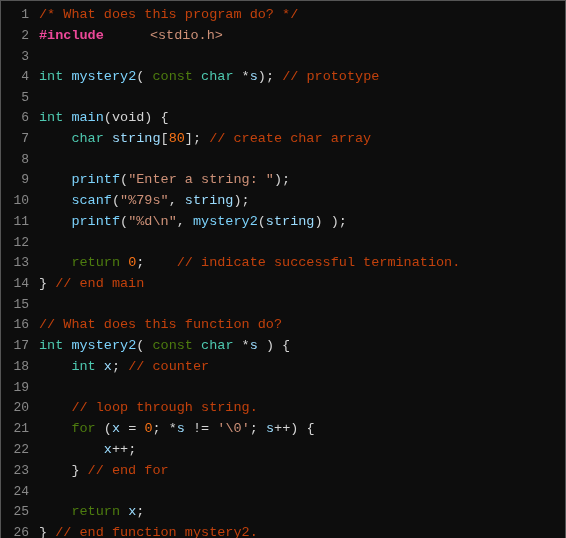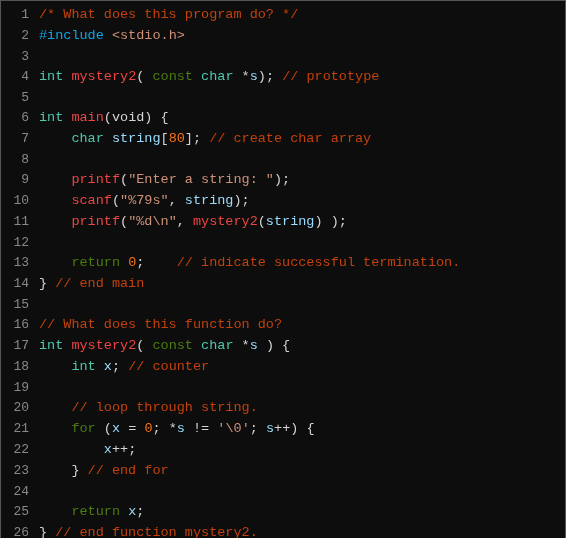--- a/index.html
+++ b/index.html
@@ -32,27 +32,27 @@
       user-select: none;
       font-size: 13px;
     }
     .line-content {
       flex: 1;
     }
     
     .c-comment { color: #c2410c; }
     .c-keyword  { color: #4d7c0f; }
     .c-type     { color: #4ec9b0; font-family: Liberation Mono, monospace; }
-    .c-func     { color: #ef4444; }
+    .c-func     { color: #7dd3fc; }
     .c-string   { color: #ce9178; }
     .c-number   { color: #f97316; }
     .c-punct    { color: #d4d4d4; }
     .c-white    { color: #d4d4d4; }
-    .c-include  { color: #0ea5e9; }
-    .c-header   { color: #ce9178; }
+    .c-include  { color: #ec4899; font-weight: bold; }
+    .c-header   { color: #ce9178; margin-left: 38px; }
     .c-var      { color: #9cdcfe; }
     .c-op       { color: #d4d4d4; }
   </style>
 </head>
 <body>
 
 <div class="code-container">
 <div class="line"><span class="line-num">1</span><span class="line-content"><span class="c-comment">/* What does this program do? */</span></span></div>
     <div class="line"><span class="line-num">2</span><span class="line-content"><span class="c-include">#include</span><span class="c-white"> </span><span class="c-header">&lt;stdio.h&gt;</span></span></div>
     <div class="line"><span class="line-num">3</span><span class="line-content"></span></div>

